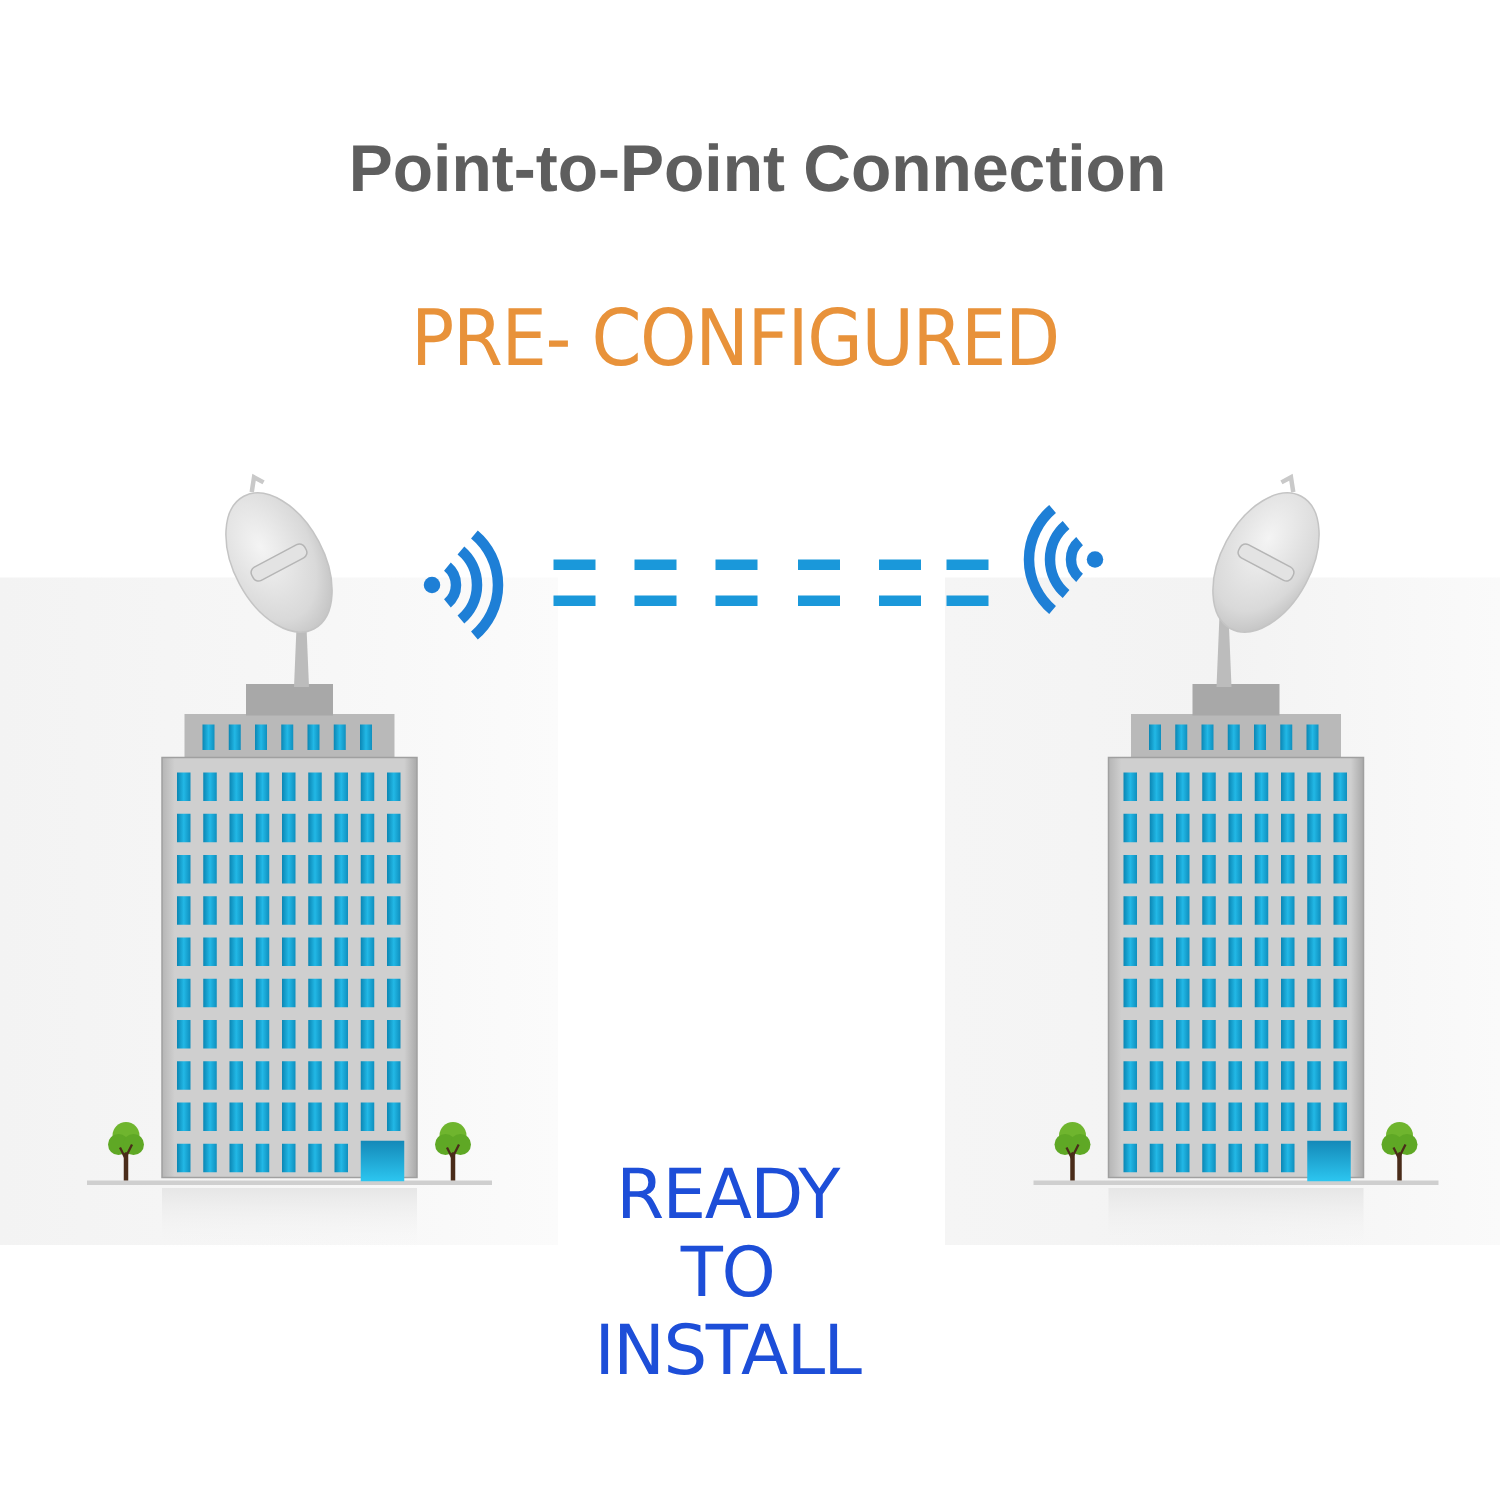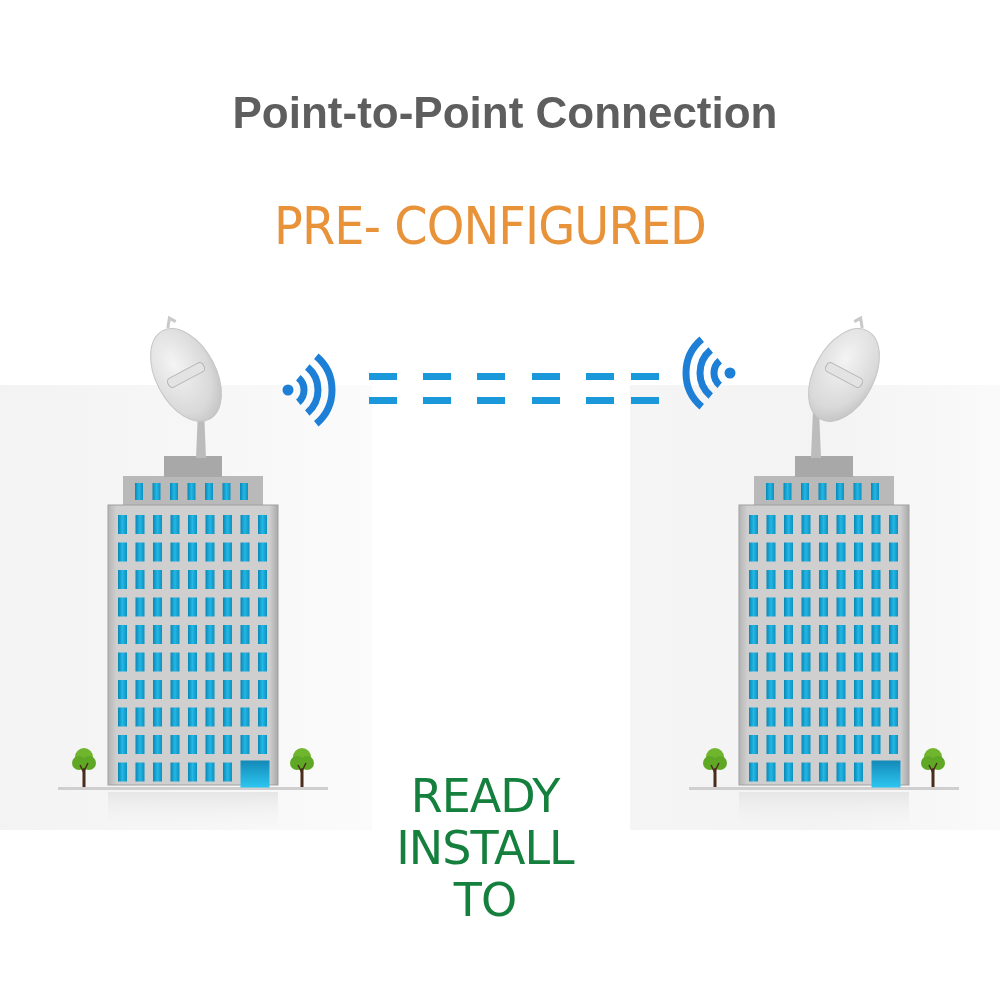--- a/index.html
+++ b/index.html
@@ -1,20 +1,20 @@
 <!DOCTYPE html>
 <html><head>
   <meta charset="utf-8">
   <style>
     html, body { margin: 0; padding: 0; background: #ffffff; }
     body { width: 1000px; height: 1000px; position: relative; overflow: hidden; font-family: "Liberation Sans", sans-serif; }
     .abs { position: absolute; }
     .title { left: 0; width: 1010px; top: 88px; text-align: center; font-size: 44px; font-weight: bold; color: #5e5e5e; letter-spacing: 0px; }
     .tagline { left: 0; width: 980px; top: 196px; text-align: center; font-size: 52px; color: #e8923a; font-family: "DejaVu Sans", sans-serif; letter-spacing: -1px; transform: scaleX(0.92); }
-    .ready { left: 370px; width: 230px; top: 770px; text-align: center; font-size: 46px; line-height: 52px; color: #15803d; font-family: "DejaVu Sans", sans-serif; letter-spacing: -1px; }
+    .ready { left: 370px; width: 230px; top: 770px; text-align: center; font-size: 46px; line-height: 52px; color: #1d4ed8; font-family: "DejaVu Sans", sans-serif; letter-spacing: -1px; }
     .panel { background: linear-gradient(90deg, #f3f3f3 0%, #f7f7f7 60%, #fbfbfb 100%); }
     .panel-left { left: 0; top: 385px; width: 372px; height: 445px; }
     .panel-right { left: 630px; top: 385px; width: 370px; height: 445px; background: linear-gradient(90deg, #f5f5f5 0%, #f3f3f3 50%, #fafafa 100%); }
     .scene { left: 0; top: 0; width: 1000px; height: 1000px; }
   </style>
 </head>
 <body>
 
 <div class="abs panel panel-left"></div>
 <div class="abs panel panel-right"></div>
@@ -321,15 +321,15 @@
       <path d="M719.7153982450154 360.74328891009634 A16 16 0 0 0 719.7153982450154 385.25671108990366" stroke="#1e7fd6" stroke-width="7" fill="none"></path>
       <path d="M710.7163717094038 350.0186667064307 A30 30 0 0 0 710.7163717094038 395.9813332935693" stroke="#1e7fd6" stroke-width="7" fill="none"></path>
       <path d="M701.7173451737923 339.29404450276496 A44 44 0 0 0 701.7173451737923 406.70595549723504" stroke="#1e7fd6" stroke-width="7" fill="none"></path>
     </g>
 </svg>
 
 <div class="abs title">Point-to-Point Connection</div>
 <div class="abs tagline">PRE- CONFIGURED</div>
 <div class="abs ready">
   <div>READY</div>
+  <div>TO</div>
   <div>INSTALL</div>
-  <div>TO</div>
 </div>
 
 </body></html>

